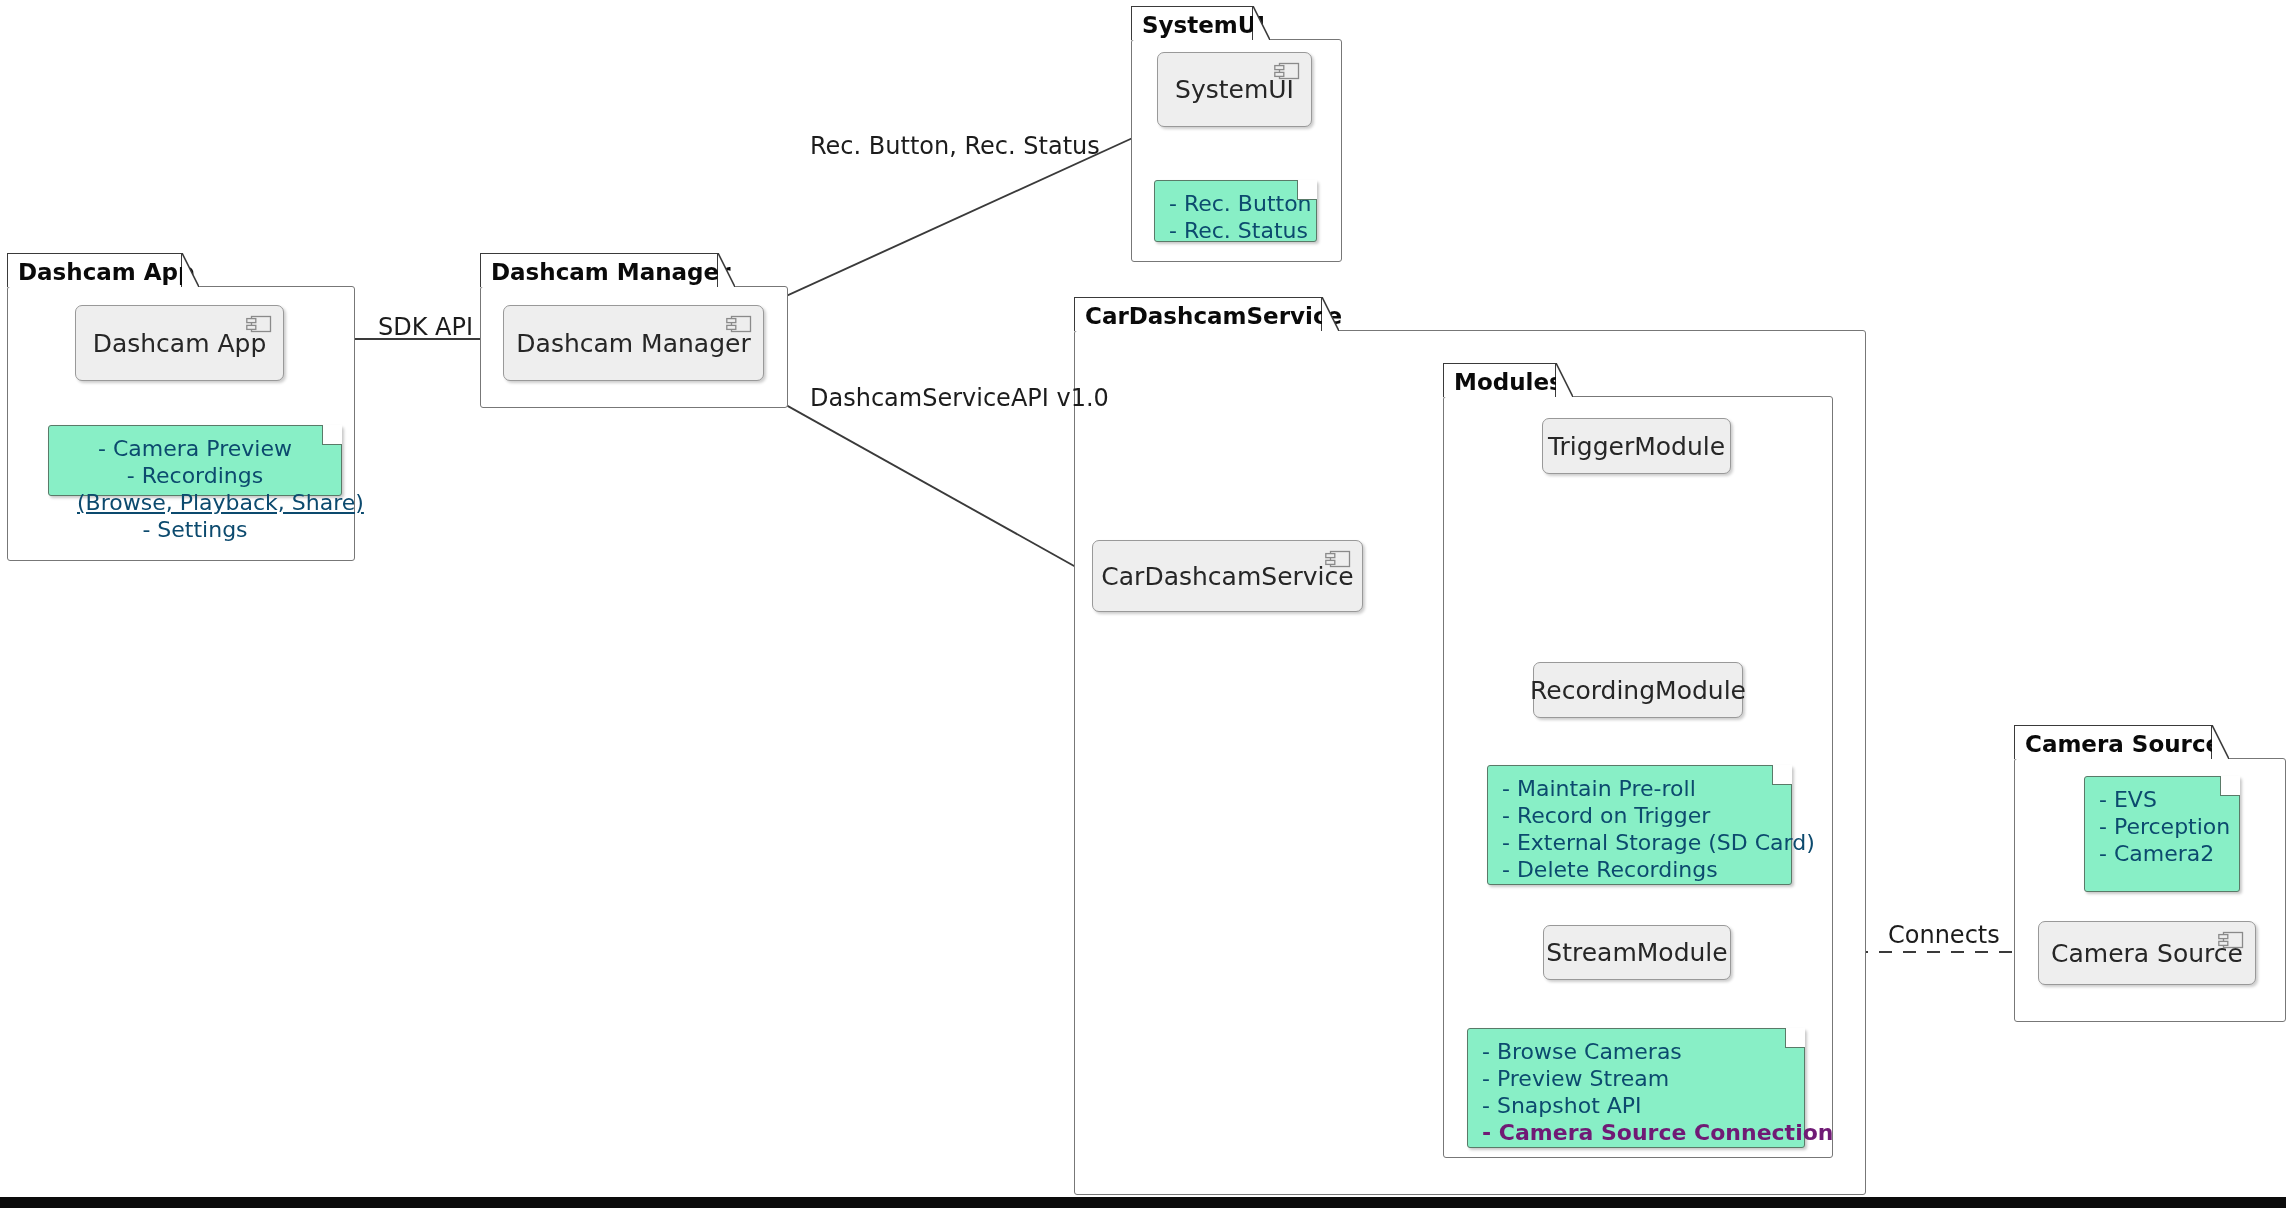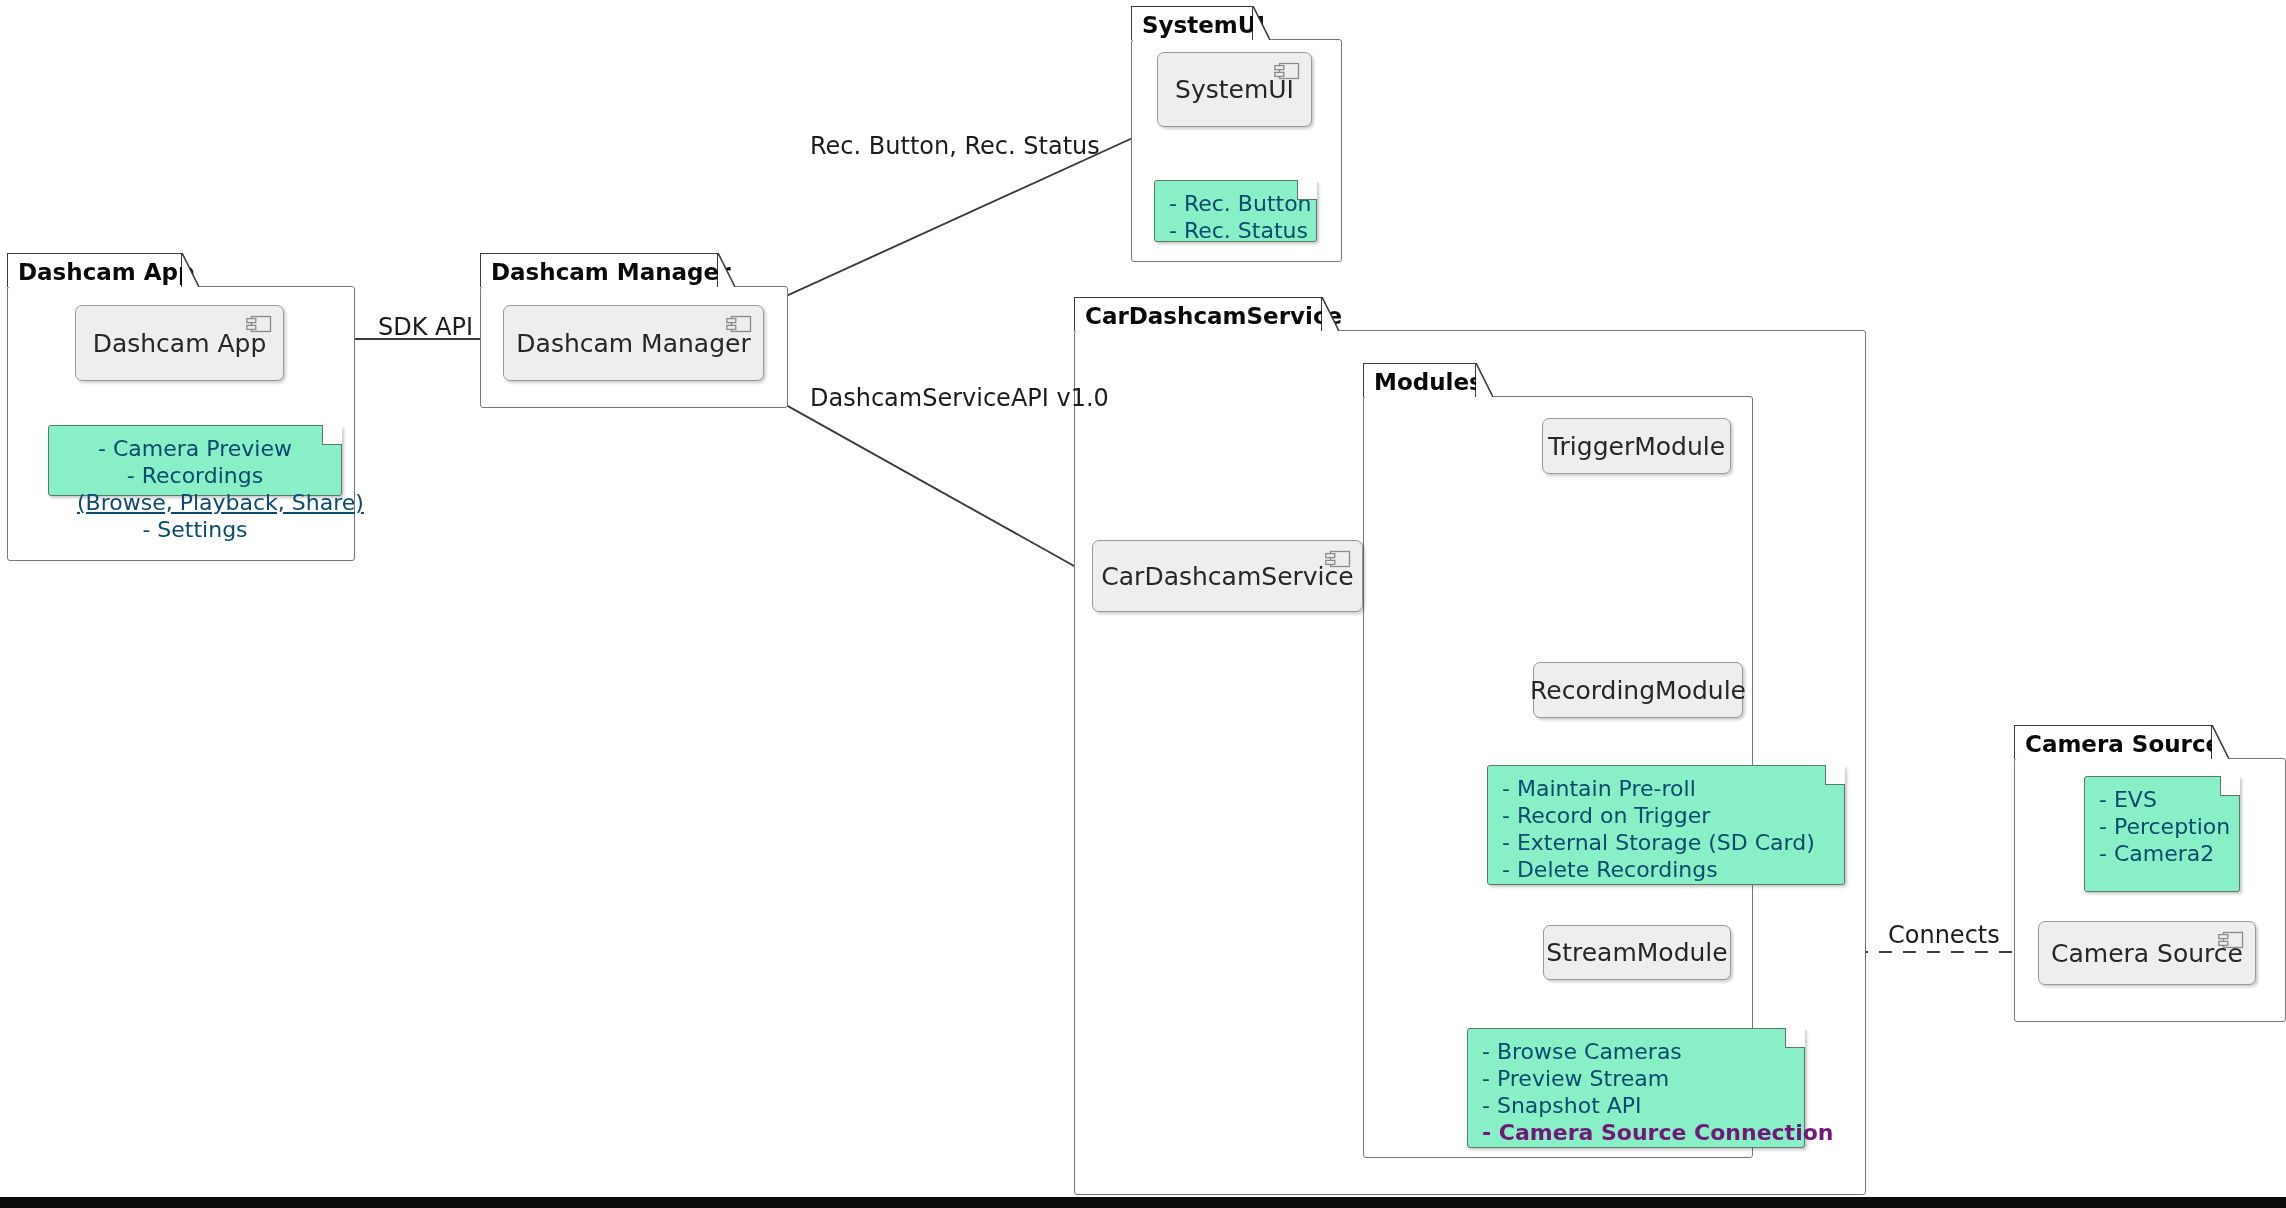--- a/index.html
+++ b/index.html
@@ -254,39 +254,39 @@
 
   <div class="comp" style="left:1092px; top:540px; width:271px; height:72px;">
     <span class="comp-label">CarDashcamService</span>
     <svg class="comp-icon" viewBox="0 0 26 18">
       <rect x="5.5" y="1.5" width="19" height="15" fill="#EEEEEE" stroke="#8a8a8a" stroke-width="1.3"></rect>
       <rect x="0.8" y="3.6" width="9" height="4" fill="#EEEEEE" stroke="#8a8a8a" stroke-width="1.3"></rect>
       <rect x="0.8" y="10.4" width="9" height="4" fill="#EEEEEE" stroke="#8a8a8a" stroke-width="1.3"></rect>
     </svg>
   </div>
 
-  <div class="pkg" style="left:1363px; top:363px; width:390px; height:795px;">
+  <div class="pkg" style="left:1443px; top:363px; width:390px; height:795px;">
     <div class="pkg-tab" style="width:113px;">
       <span>Modules</span>
     </div>
     <svg class="pkg-tab-notch" style="left:113px;" viewBox="0 0 17 34">
         <path d="M0,0 L17,34 L0,34 Z" fill="#FFFFFF"></path>
          <path d="M0,0 L17,34" stroke="#3a3a3a" stroke-width="1.6" fill="none"></path>
       </svg>
     <div class="pkg-body" style="left:0px; top:33px; width:390px; height:762px;"></div>
   </div>
 
   <div class="comp" style="left:1542px; top:418px; width:189px; height:56px;">
     <span class="comp-label">TriggerModule</span>
   </div>
 
   <div class="comp" style="left:1533px; top:662px; width:210px; height:56px;">
     <span class="comp-label">RecordingModule</span>
   </div>
-  <div class="note" style="left:1487px; top:765px; width:358px; height:120px;">
+  <div class="note" style="left:1487px; top:765px; width:305px; height:120px;">
     <div class="note-line">- Maintain Pre-roll</div>
     <div class="note-line">- Record on Trigger</div>
     <div class="note-line">- External Storage (SD Card)</div>
     <div class="note-line">- Delete Recordings</div>
   </div>
 
   <div class="comp" style="left:1543px; top:925px; width:188px; height:55px;">
     <span class="comp-label">StreamModule</span>
   </div>
   <div class="note" style="left:1467px; top:1028px; width:338px; height:120px;">

